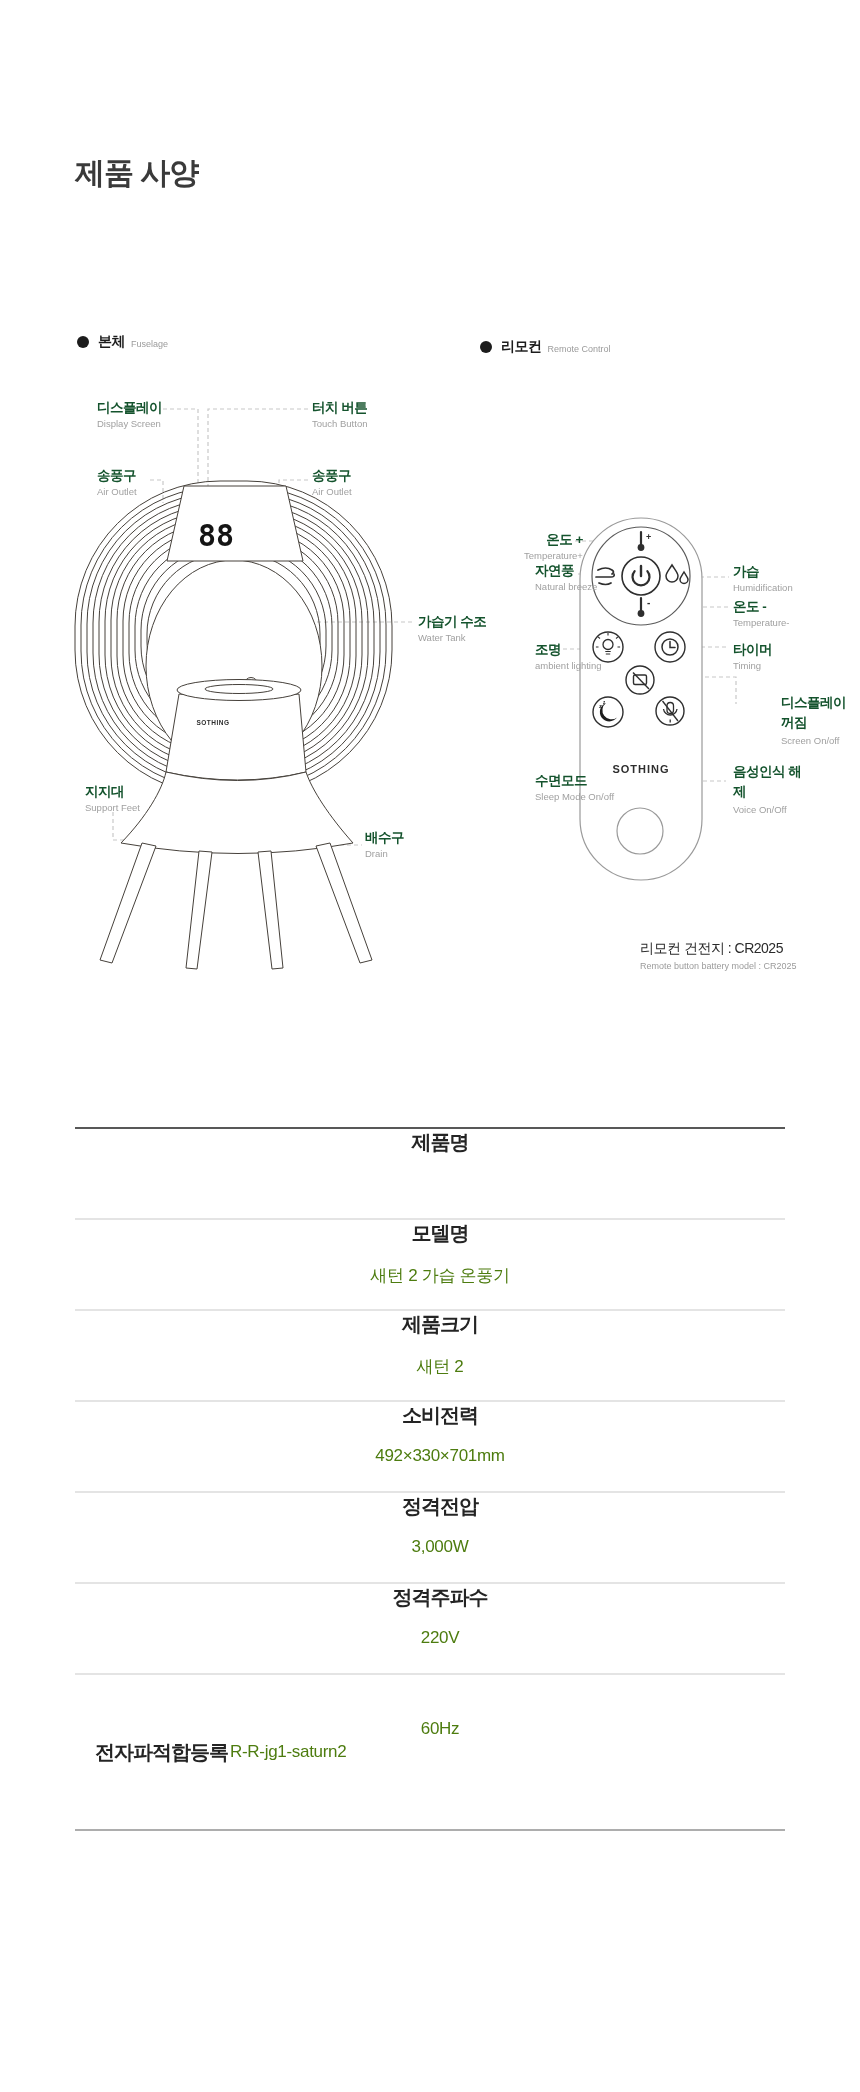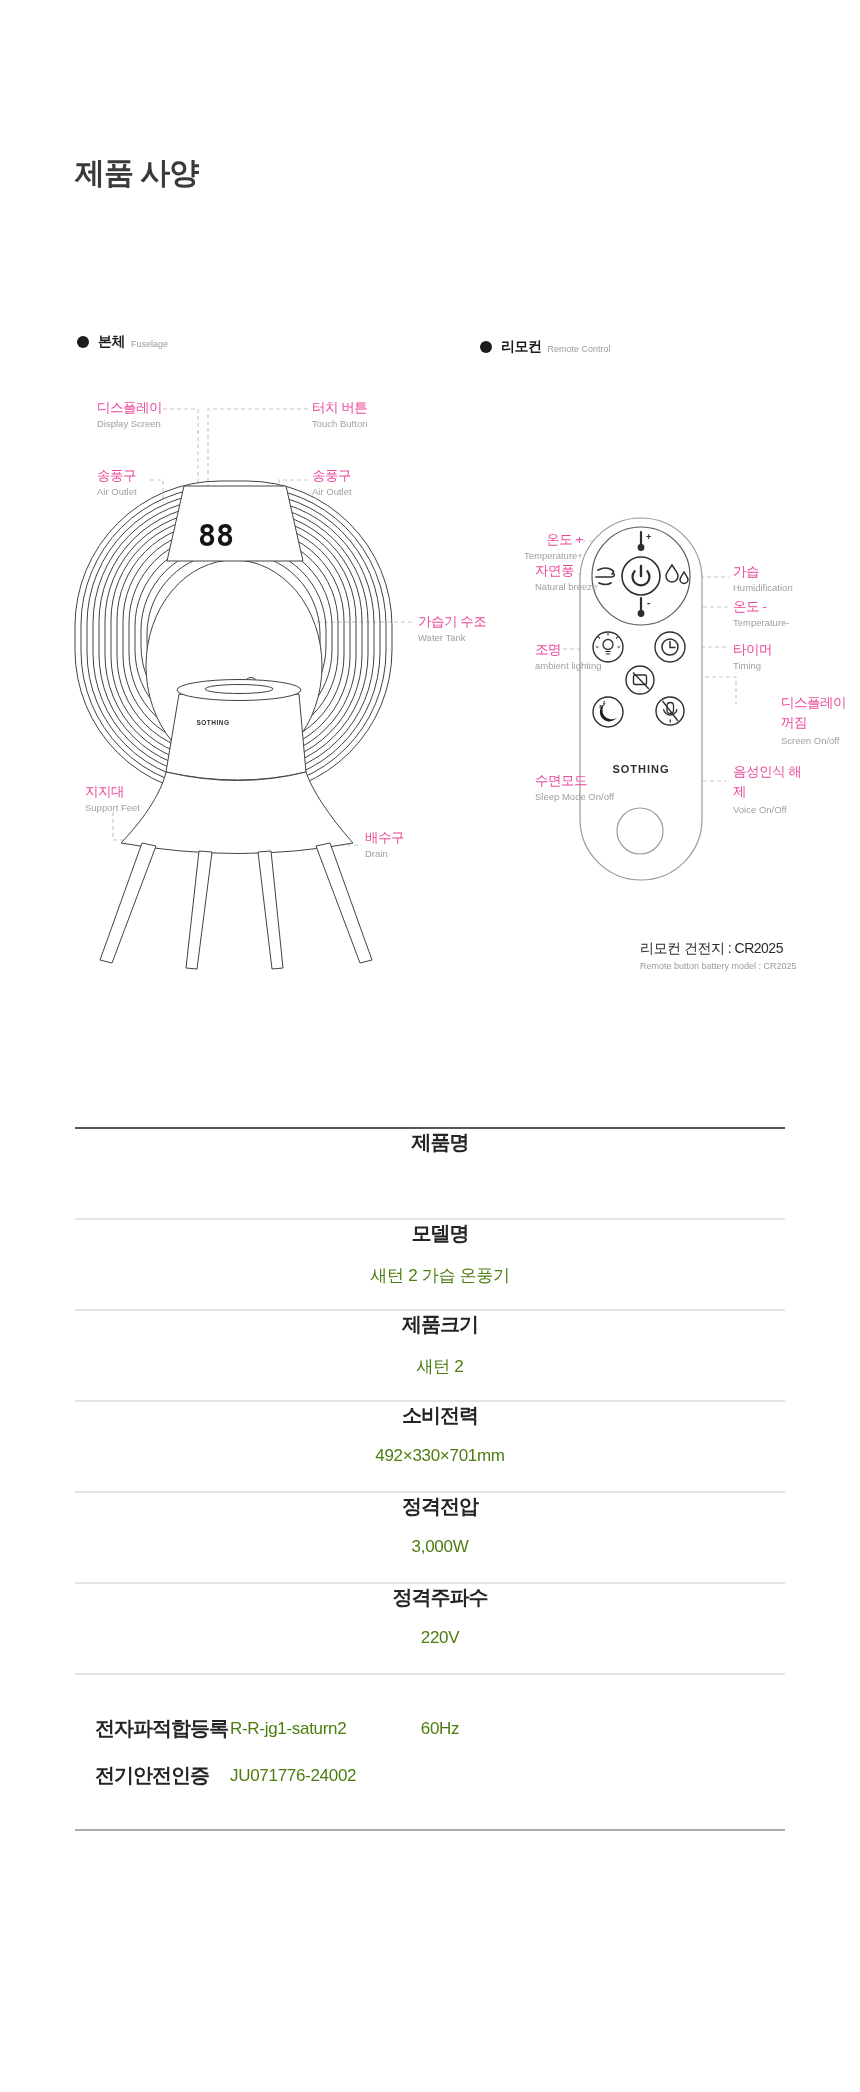--- a/index.html
+++ b/index.html
@@ -5,21 +5,21 @@
   html,body{margin:0;padding:0;background:#fff;}
   .page{position:relative;width:860px;height:2092px;background:#fff;overflow:hidden;
         font-family:"Liberation Sans","DejaVu Sans",sans-serif;color:#333;}
   .abs{position:absolute;}
   .title{position:absolute;left:75px;top:153px;font-size:30px;font-weight:bold;color:#3a3a3a;letter-spacing:-1px;}
   .sec{position:absolute;display:flex;align-items:center;}
   .sec .dot{width:12px;height:12px;border-radius:50%;background:#1c1c1c;margin-right:9px;}
   .sec .kr{font-size:14px;font-weight:bold;color:#1c1c1c;letter-spacing:-0.5px;}
   .sec .en{font-size:9px;color:#9b9b9b;margin-left:6px;margin-top:3px;}
   .lbl{position:absolute;}
-  .lbl .kr{font-size:13.5px;font-weight:normal;color:#ec4899;line-height:17px;letter-spacing:-0.5px;white-space:nowrap;}
+  .lbl .kr{font-size:13.5px;font-weight:bold;color:#14532d;line-height:17px;letter-spacing:-0.5px;white-space:nowrap;}
   .lbl .kr.wrap{white-space:normal;max-width:74px;line-height:20px;}
   .lbl .en{font-size:9.5px;color:#a0a0a0;line-height:12px;margin-top:2px;white-space:nowrap;}
   .battery{position:absolute;left:640px;top:940px;}
   .battery .kr{font-size:14px;font-weight:normal;color:#2a2a2a;letter-spacing:-0.5px;}
   .battery .en{font-size:9px;color:#9b9b9b;margin-top:3px;}
   .spec{position:absolute;left:75px;top:1127px;width:710px;box-sizing:border-box;
         border-top:2px solid #585858;border-bottom:2px solid #adadad;}
   .srow{display:flex;align-items:center;height:91px;box-sizing:border-box;
         border-bottom:2px solid #e4e4e4;padding-left:20px;flex-direction:column;}
   .srow .k{flex:0 0 135px;font-size:20px;font-weight:bold;color:#242424;letter-spacing:-1px;white-space:nowrap;}
@@ -264,20 +264,16 @@
     </div>
     <div class="srow">
       <div class="k">정격주파수</div>
       <div class="v">60Hz</div>
     </div>
     <div class="srow last">
       <div class="line">
         <div class="k">전자파적합등록</div>
         <div class="v">R-R-jg1-saturn2</div>
       </div>
-      <div class="line">
-        <div class="k">전기안전인증</div>
-        <div class="v">JU071776-24002</div>
-      </div>
     </div>
   </div>
 
 </div>
 
 </body></html>

